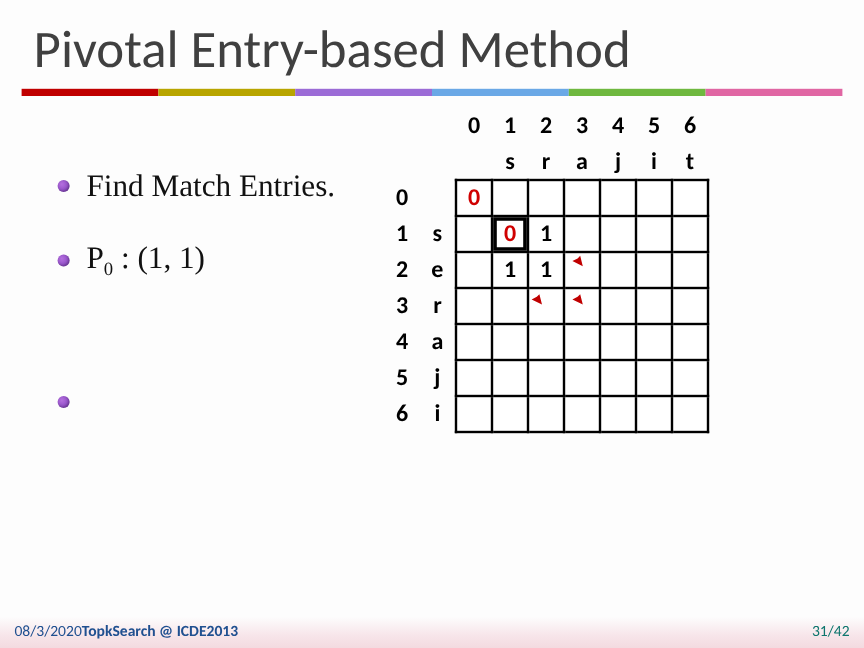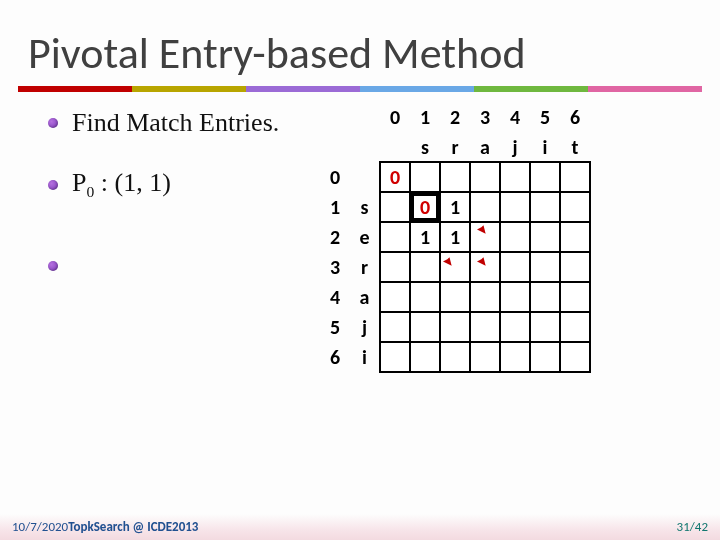--- a/index.html
+++ b/index.html
@@ -13,32 +13,32 @@
   .slide::after {
     content:"";
     position:absolute; left:0; right:0; bottom:0; height:26px;
     background: linear-gradient(180deg, rgba(240,200,210,0)  0%, rgba(240,200,210,0.45) 60%, rgba(235,190,200,0.55) 100%);
     pointer-events:none;
   }
   .title {
     font-family: "Calibri", "Segoe UI", sans-serif;
     font-size: 44px;
     color: #404040;
-    padding: 26px 0 6px 28px;
+    padding: 14px 0 6px 28px;
     font-weight: 400;
   }
   .color-bar {
     display: flex; height: 6px; margin: 0 18px 10px 18px;
   }
   .color-bar > div { flex: 1; }
   .c1{background:#c00000;} .c2{background:#b8a500;} .c3{background:#9b6bd6;}
   .c4{background:#6aa8e6;} .c5{background:#6fb83f;} .c6{background:#e066a3;}
 
   .body { flex:1; position:relative; padding: 6px 0 0 48px; }
-  .bullet-row { display:flex; align-items:center; margin-bottom: 18px; }
+  .bullet-row { display:flex; align-items:center; margin-bottom: 18px; margin-top: 44px; }
   .bullet-row.tight { margin-top: 6px; margin-bottom: 28px; }
   .find-row { margin-bottom: 30px; }
   .bullet-dot {
     width:10px; height:10px; border-radius:50%;
     background: radial-gradient(circle at 35% 35%, #b46fde, #7b3bb8);
     margin-right: 14px;
     box-shadow: inset -1px -1px 2px rgba(0,0,0,0.25);
   }
   .btxt { font-size: 26px; color:#111; }
   .sub { vertical-align: sub; font-size: 0.6em; }
@@ -227,17 +227,17 @@
       </div>
       <div class="arrow" style="top:108px; left:144px;">
         <svg viewBox="0 0 24 24">
             <path d="M2 2 L16 16 L12 18 L20 22 L18 14 L16 16 Z" fill="#c00000"></path>
           </svg>
       </div>
     </div>
   </div>
 
   <div class="footer">
-    <span class="date">10/7/2020</span>
+    <span class="date">08/3/2020</span>
     <span class="center">TopkSearch @ ICDE2013</span>
     <span class="page">31/42</span>
   </div>
 </div>
 
 </body></html>

